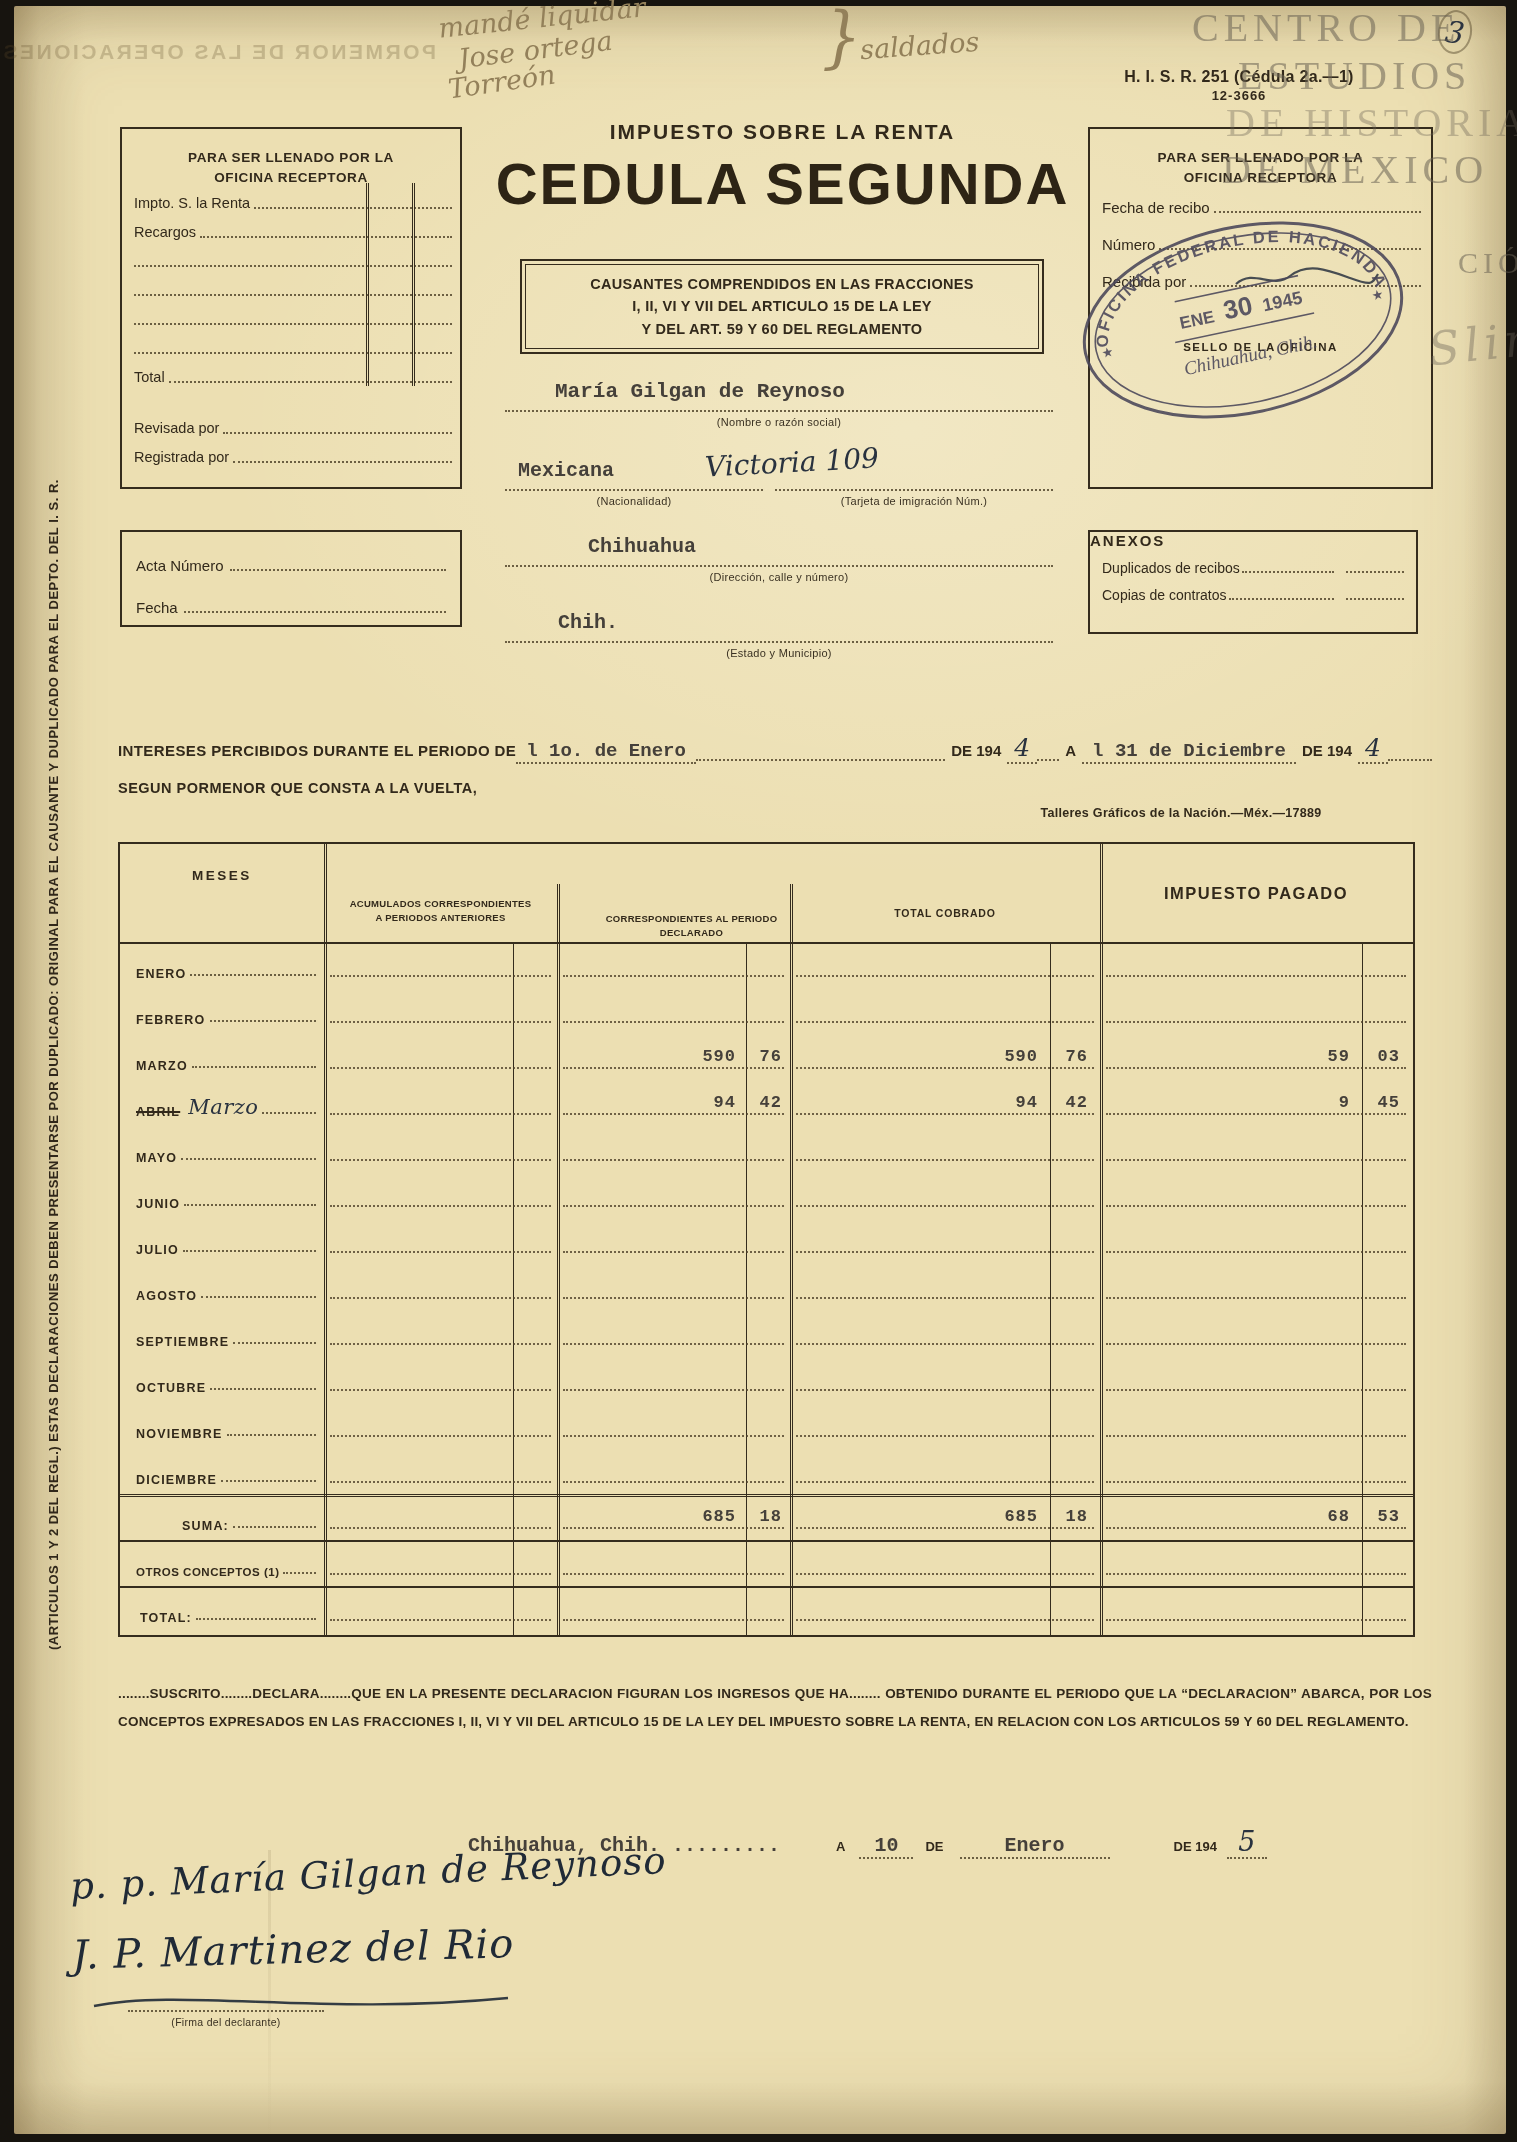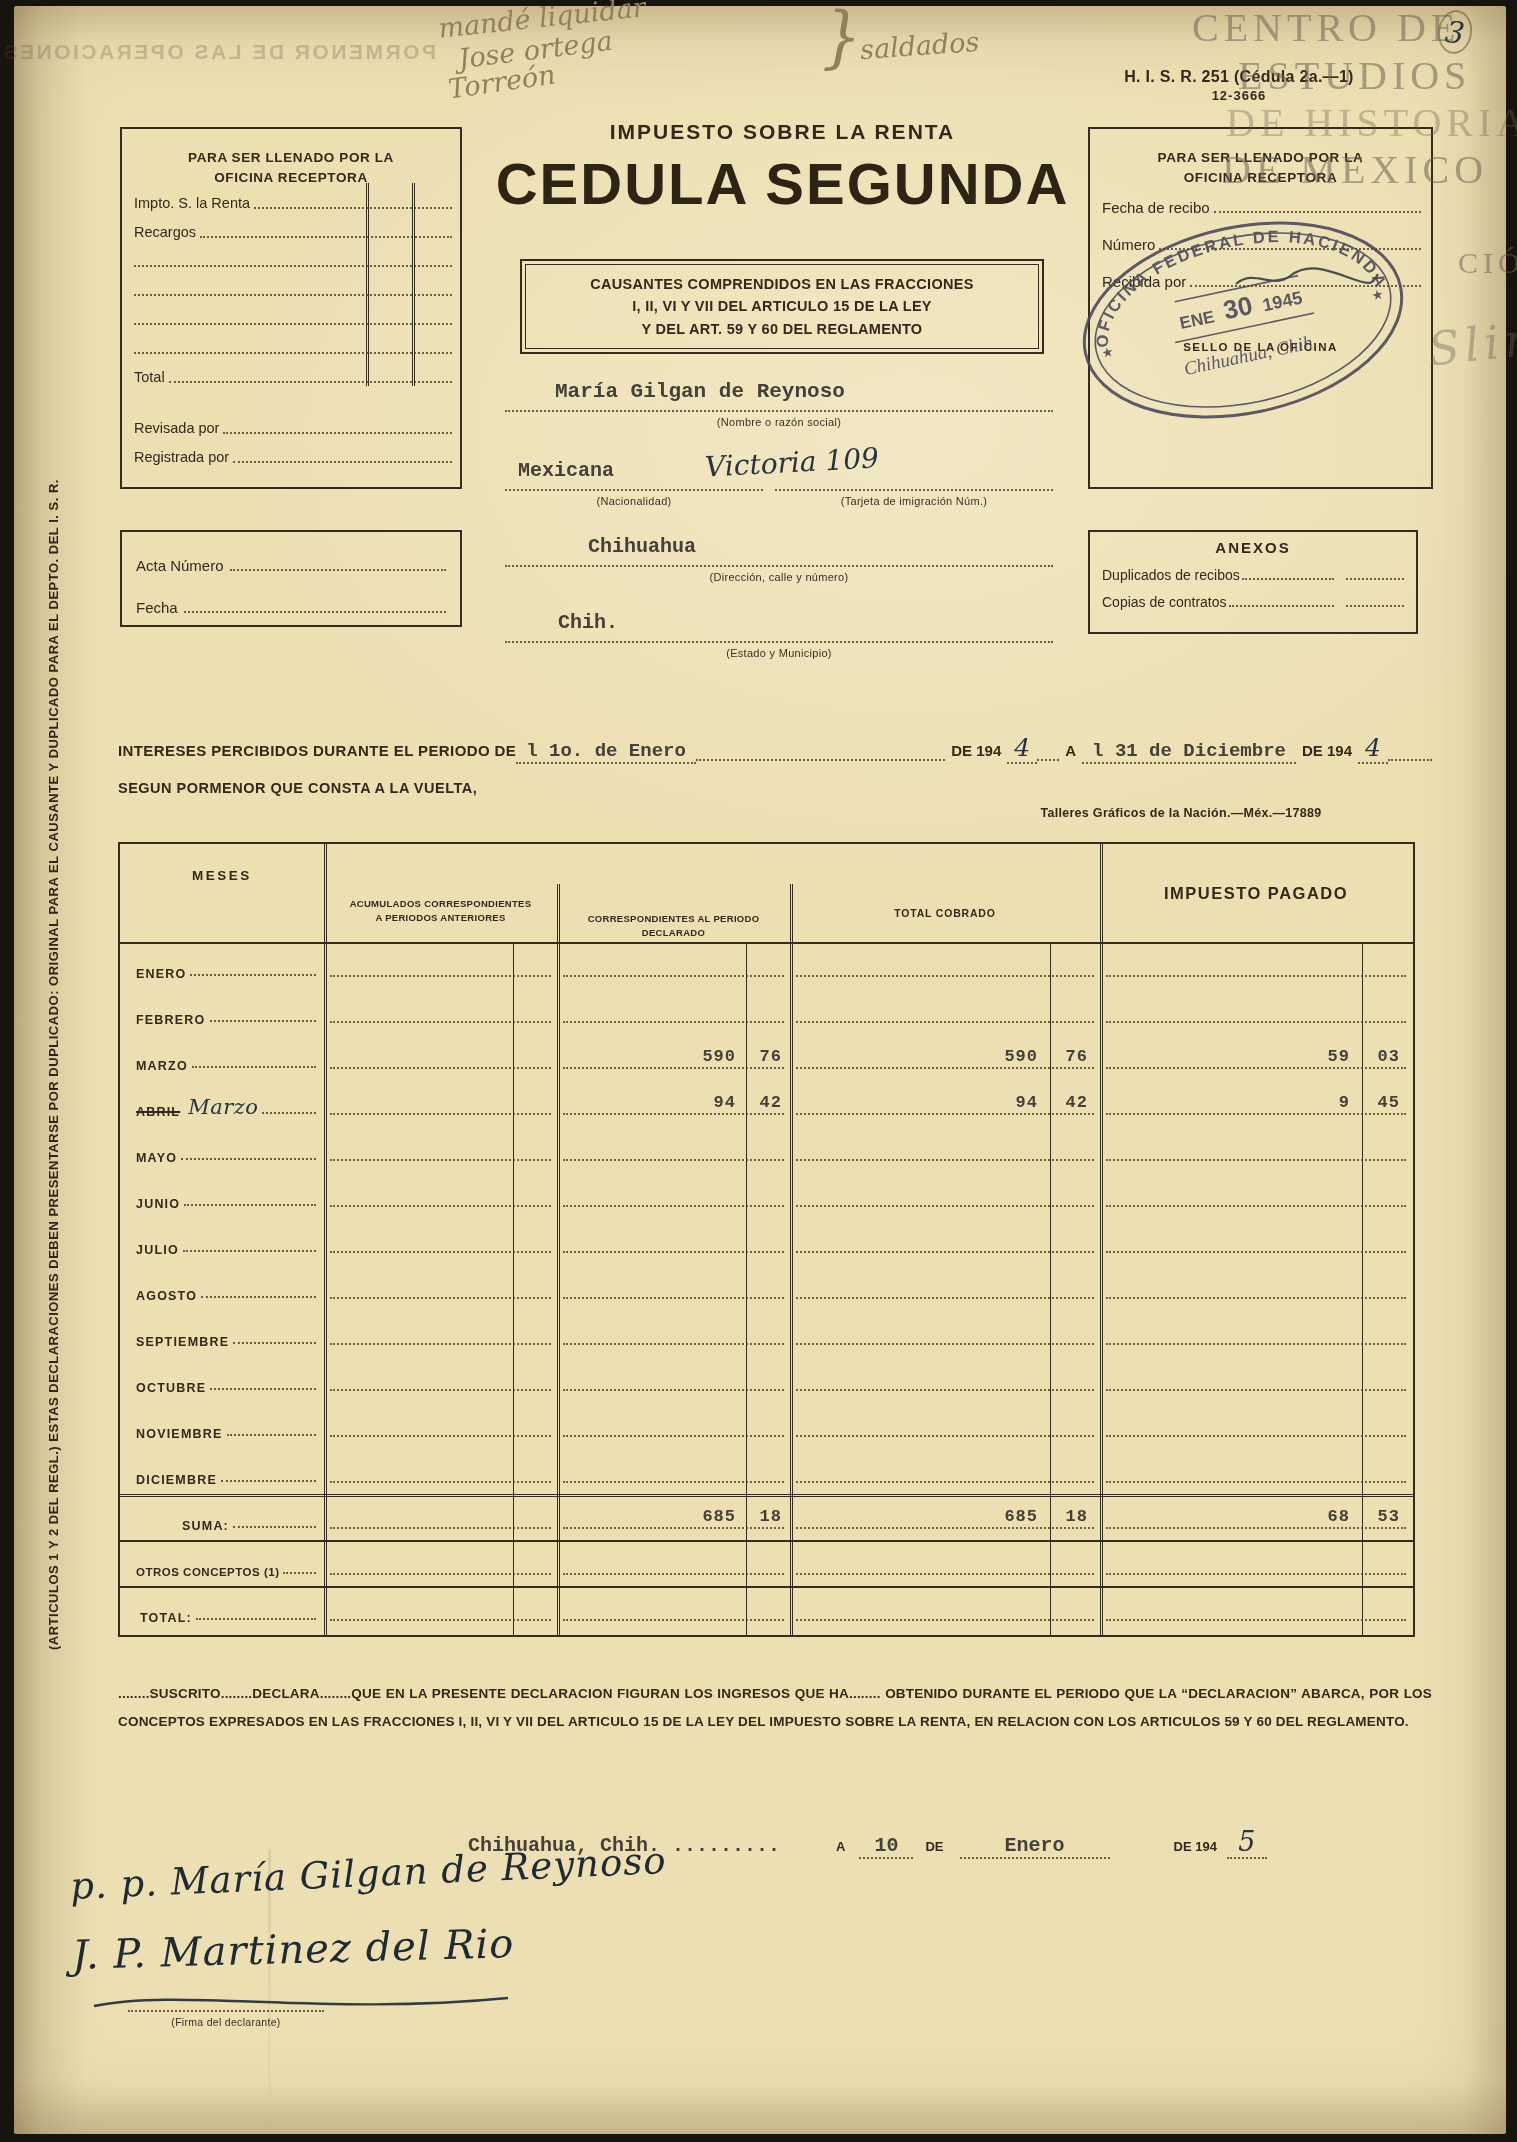--- a/index.html
+++ b/index.html
@@ -52,21 +52,21 @@
 .rob-row .lbl{white-space:nowrap;padding-right:4px}
 .rob-row .leader{flex:1;margin-bottom:3px}
 .sello{position:absolute;left:0;right:0;top:212px;font-size:11.5px;letter-spacing:1.5px;font-weight:bold;text-align:center}
 #squiggle{left:1232px;top:262px;width:150px;height:34px;z-index:4}
 #stamp{left:1068px;top:216px;width:350px;height:208px;transform:rotate(-12deg);z-index:5;opacity:.88}
 #acta{left:120px;top:530px;width:342px;height:97px}
 .acta-row{display:flex;align-items:flex-end;height:34px;margin:8px 14px 0;font-size:15px}
 .acta-row .lbl{padding-right:6px;white-space:nowrap}
 .acta-row .leader{flex:1;margin-bottom:3px}
 #anexos{left:1088px;top:530px;width:330px;height:104px}
-.anx-title{margin-top:7px;font-size:15px;letter-spacing:2px;text-align:center;font-weight:bold}
+.anx-title{font-size:15px;letter-spacing:2px;text-align:left;font-weight:bold}
 .anx-row{display:flex;align-items:flex-end;height:27px;margin:0 12px;font-size:14px}
 .anx-row .lbl{padding-right:2px;white-space:nowrap}
 .anx-row .leader{flex:1;margin-bottom:3px}
 .anx-row .leader.short{flex:0 0 58px;margin-left:12px}
 #tp-name{left:555px;top:380px;font-size:21px}
 #tp-nat{left:518px;top:459px;font-size:20px}
 #tp-imm{left:705px;top:446px;font-size:28px;transform:rotate(-3deg);z-index:3}
 #tp-addr{left:588px;top:535px;font-size:20px}
 #tp-state{left:558px;top:611px;font-size:20px}
 #period{left:118px;top:733px;width:1314px;display:flex;align-items:baseline}
@@ -78,21 +78,21 @@
 #period .pl-de{font-weight:bold;font-size:15px;margin:0 6px;white-space:nowrap}
 #period .ply{font-size:25px;width:30px;text-align:center;border-bottom:2px dotted rgba(75,62,38,.8)}
 #period-note{left:118px;top:780px;font-size:14.5px;letter-spacing:.5px;font-weight:bold}
 #printer-credit{left:930px;top:806px;width:502px;text-align:center;font-size:12.5px;font-weight:bold;letter-spacing:.3px}
 #table{left:118px;top:842px;width:1297px;height:795px;border:2.5px solid #352c1d;overflow:hidden}
 .th-mes{position:absolute;left:0;top:0;width:204px;height:98px;text-align:center;padding-top:24px;font-weight:bold;font-size:13.5px;letter-spacing:2.5px}
 .th-ing{position:absolute;left:204px;top:0;width:776px;height:40px;line-height:42px;text-align:center;font-weight:bold;font-size:17.5px;letter-spacing:4px;border-bottom:2px solid #352c1d}
 .th-imp{position:absolute;left:980px;top:0;width:312px;height:98px;text-align:center;padding-top:40px;font-weight:bold;font-size:16.5px;letter-spacing:1.5px}
 .th-sub{position:absolute;top:40px;height:58px;text-align:center;font-weight:bold;font-size:9.5px;line-height:1.5;letter-spacing:.3px}
 .th-s1{left:204px;width:233px;padding-top:13px}
-.th-s2{left:437px;width:233px;padding-top:28px}
+.th-s2{left:455px;width:233px;padding-top:28px}
 .th-s3{left:670px;width:310px;padding-top:22px;font-size:10.5px;letter-spacing:.8px}
 .hline{position:absolute;left:0;right:0;border-top:2px solid #352c1d;display:block}
 .cline{position:absolute;bottom:0;width:0;border-left:3px double #352c1d;display:block}
 .centline{position:absolute;top:98px;bottom:0;width:0;border-left:1.5px solid #352c1d;display:block}
 #tbody{position:absolute;left:0;top:98px;right:0;bottom:0}
 .trow{position:relative;display:flex;height:46px;box-sizing:border-box}
 .mes{width:204px;display:flex;align-items:flex-end;padding:0 8px 8px 16px;font-weight:bold;font-size:12.5px;letter-spacing:1.2px}
 .mes span{line-height:1}
 .mes .leader{flex:1;margin:0 0 4px 4px}
 .money{position:relative}

